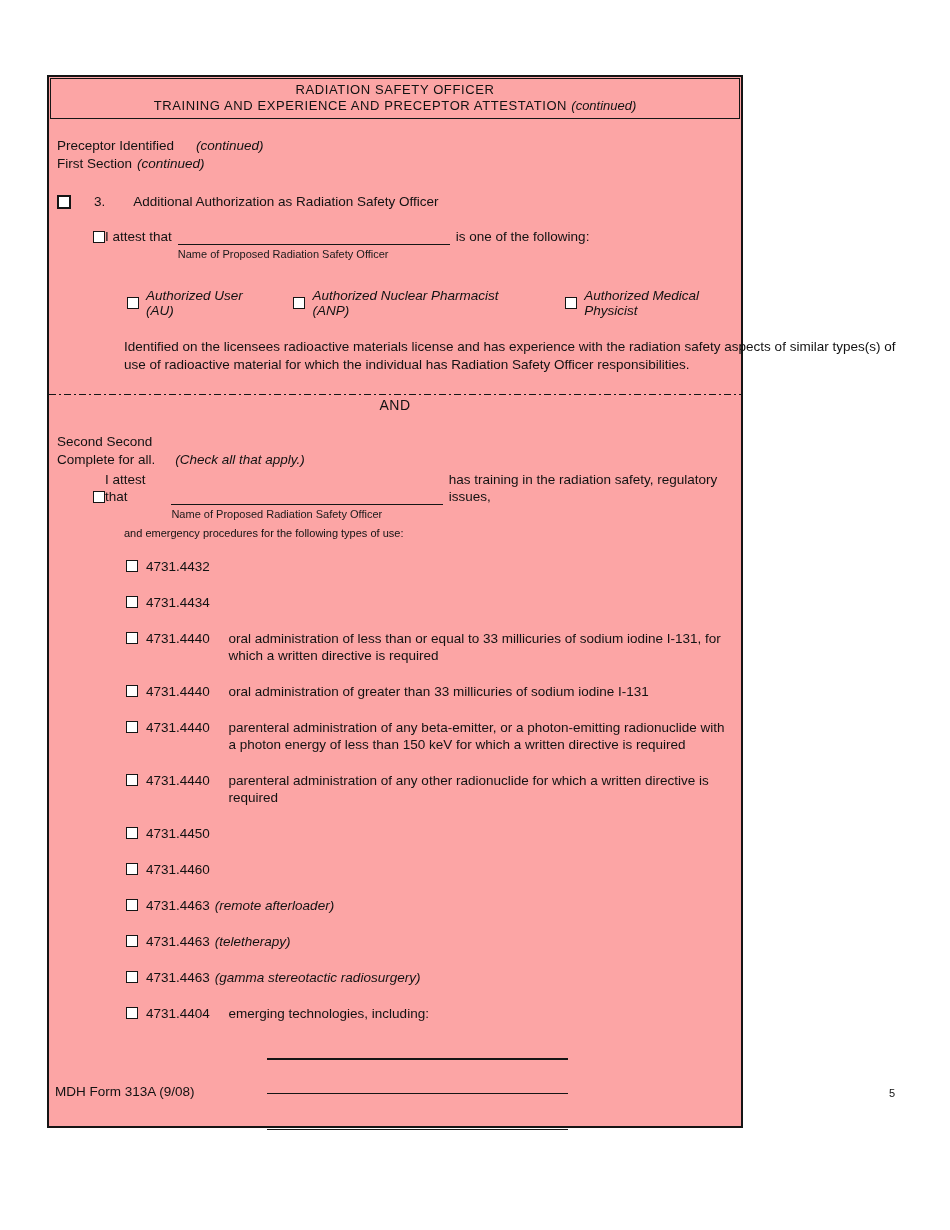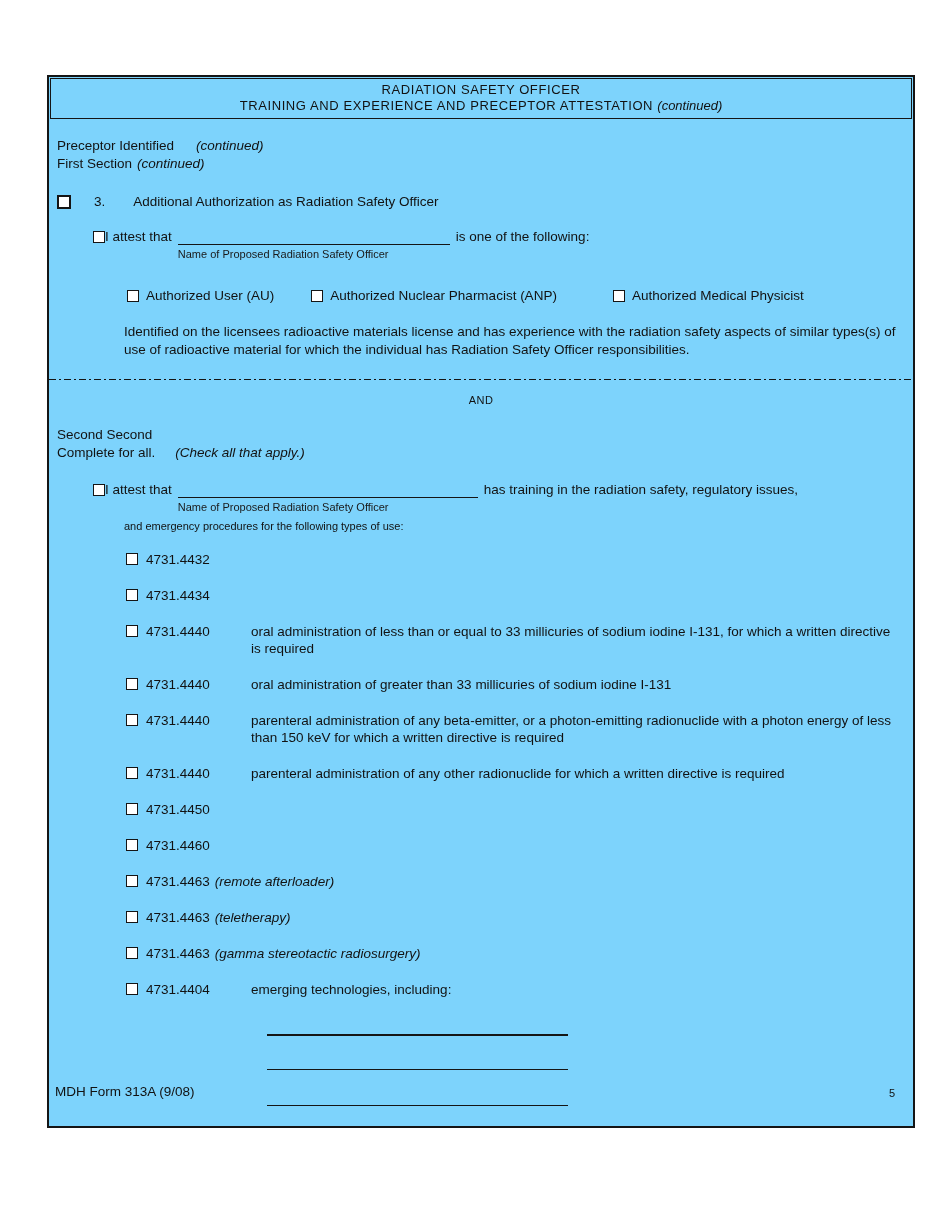--- a/index.html
+++ b/index.html
@@ -5,22 +5,22 @@
   * { margin:0; padding:0; box-sizing:border-box; }
   html,body { width:950px; height:1230px; }
   body {
     background:#ffffff;
     font-family:"Liberation Sans","DejaVu Sans",sans-serif;
     color:#121212;
     position:relative;
     -webkit-font-smoothing:antialiased;
   }
   .form-box{
-    position:absolute; left:47px; top:75px; width:868px; height:1053px;
-    border:2px solid #151515; background:#7dd3fc;
+    position:absolute; left:47px; top:75px; width:696px; height:1053px;
+    border:2px solid #151515; background:#fca5a5;
   }
   .title-box{
     border:1px solid #151515; margin:1px;
     text-align:center; padding:3px 0 4px 0;
     font-size:13px; line-height:16px; letter-spacing:0.6px;
   }
   .title-box .cont{ font-style:italic; letter-spacing:0; }
   .body{ padding:0 8px; }
   .preceptor{ margin-top:18px; font-size:13.5px; line-height:18px; }
   .ital{ font-style:italic; }
@@ -49,32 +49,32 @@
   }
   .blank .caption{
     position:absolute; top:16px; left:0; right:0; 
     font-size:11px; color:#1a1a1a; white-space:nowrap;
   }
   .blank-1{ width:272px; }
   .blank-2{ width:300px; }
 
   .options-row{ margin-top:30px; margin-left:70px; display:flex; align-items:center; font-size:13.5px; }
   .options-row .opt{ display:flex; align-items:center; }
-  .options-row .opt span.lbl{ margin-left:7px; }
+  .options-row .opt span.lbl{ margin-left:7px;font-style:italic; }
   .opt2{ margin-left:37px; }
   .opt3{ margin-left:56px; }
 
   .paragraph{ margin-top:20px; margin-left:67px; width:782px; font-size:13.5px; line-height:18px; }
 
   .divider{
     margin:19px -8px 0 -8px; height:2px;
     background-image:repeating-linear-gradient(to right,#151515 0 7px,transparent 7px 10px,#151515 10px 12px,transparent 12px 15px);
     background-size:15px 1px; background-repeat:repeat-x; background-position:0 center;
   }
-  .and-label{ text-align:center; font-size:11px; margin-top:14px; letter-spacing:0.5px; }
+  .and-label{ text-align:center; font-size:14px; margin-top:2px; letter-spacing:0.5px; }
 
   .second-heading{ margin-top:20px; font-size:13.5px; line-height:18px; }
   .second-heading .sub .ital{ margin-left:20px; }
 
   .attest-cont{ margin-top:9px; margin-left:67px; font-size:11px; }
 
   .items{ margin-left:69px; }
   .item-row{ display:flex; margin-top:19px; font-size:13.5px; line-height:17px; align-items:flex-start; }
   .item-row .cb{ margin-top:2px; }
   .item-code{ margin-left:8px; white-space:nowrap; }

